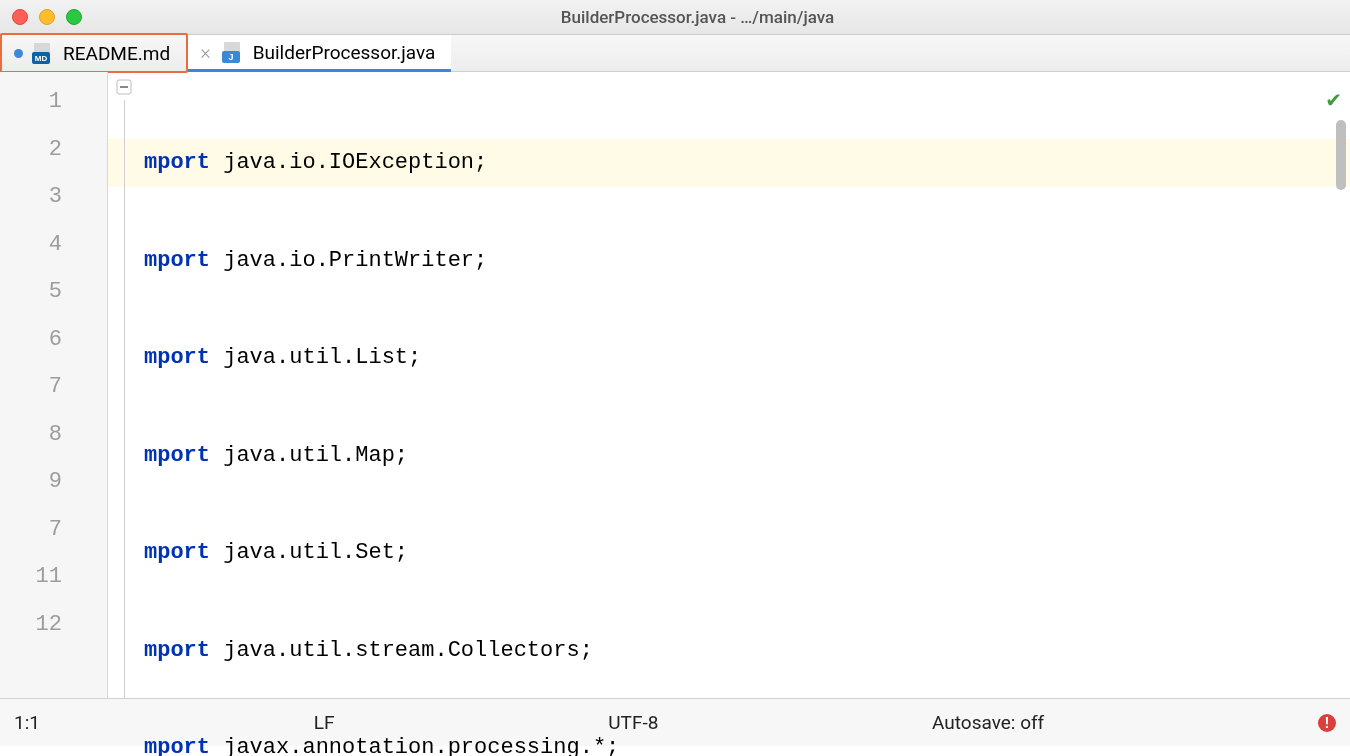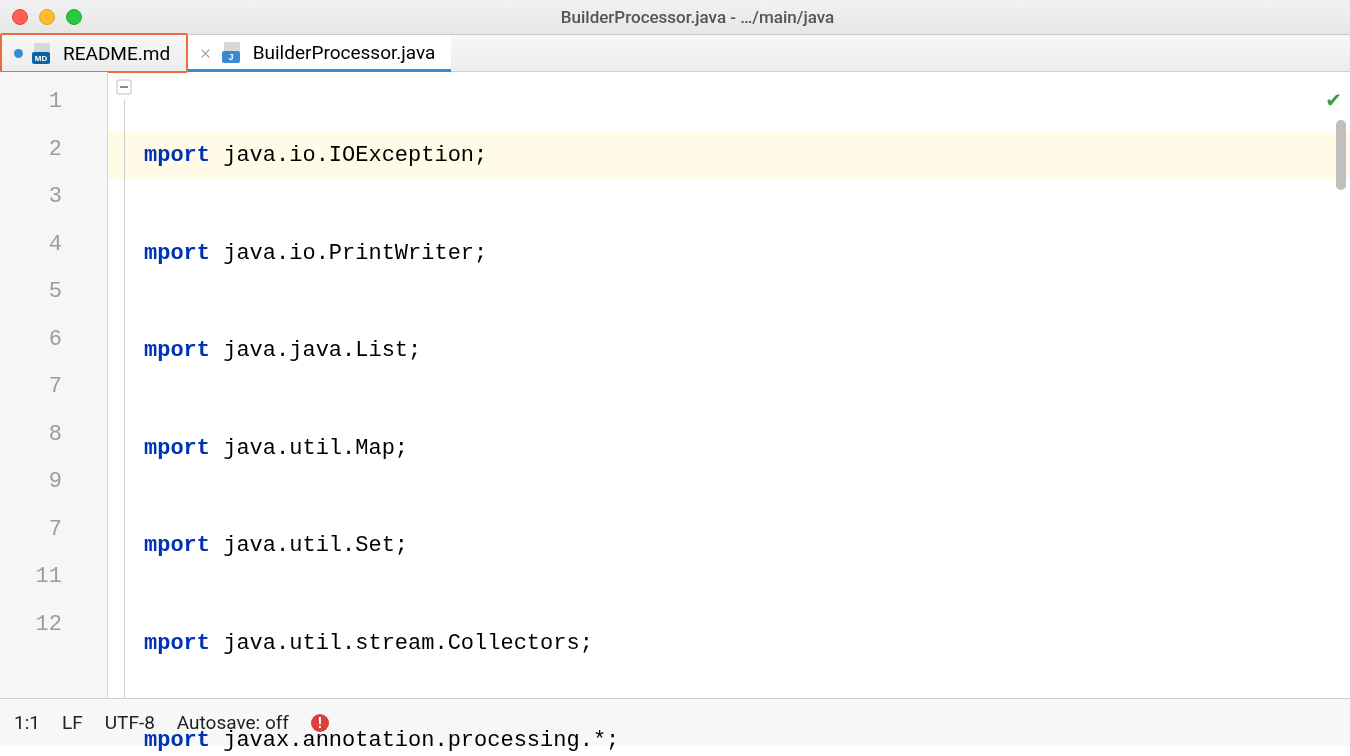--- a/index.html
+++ b/index.html
@@ -38,35 +38,35 @@
     font-family:Menlo,Consolas,"Courier New",monospace; font-size:22px; color:#9c9c9c; text-align:right;
   }
   .gutter .ln { height:47.5px; line-height:47.5px; padding-right:45px; }
   .fold-line {
     position:absolute; left:124px; top:28px; bottom:0; width:1px; background:#cfcfcf;
   }
   .fold-handle {
     position:absolute; left:115px; top:6px; width:18px; height:20px;
   }
   .code {
-    flex:1; padding-top:10px; padding-left:36px;
+    flex:1; padding-top:17px; padding-left:36px;
     font-family:Menlo,Consolas,"Courier New",monospace; font-size:22px; color:#000;
     white-space:pre;
   }
   .code .line { height:47.5px; line-height:47.5px; }
   .code .line.current { background:#fffbe6; margin-left:-36px; padding-left:36px; }
   .kw { color:#0033b3; font-weight:700; }
   
   .check { position:absolute; right:8px; top:88px; font-size:20px; color:#3e9b3e; }
   .vscroll-thumb {
     position:absolute; right:4px; top:120px; width:10px; height:70px; background:#bfbfbf; border-radius:5px;
   }
   
   .statusbar {
-    height:48px; border-top:1px solid #d0d0d0; display:flex; align-items:center; justify-content:flex-start; padding:0 14px; font-size:19px; color:#222; gap:22px; background:#f7f7f7;
+    height:48px; border-top:1px solid #d0d0d0; display:flex; align-items:center; justify-content:space-between; padding:0 14px; font-size:19px; color:#222; gap:22px; background:#f7f7f7;
   }
   .status-err { width:18px; height:18px; border-radius:50%; background:#d9403c; color:#fff; font-size:14px; font-weight:700; display:flex; align-items:center; justify-content:center; }
 </style>
 </head>
 <body>
 
 <div class="titlebar">
   <div class="traffic-lights">
     <div class="tl red"></div>
     <div class="tl yellow"></div>
@@ -124,21 +124,21 @@
   <div class="fold-handle">
     <svg viewBox="0 0 18 20">
       <rect x="2" y="2" width="14" height="14" rx="2" fill="#fff" stroke="#bdbdbd"></rect>
       <line x1="5" y1="9" x2="13" y2="9" stroke="#888" stroke-width="2"></line>
     </svg>
   </div>
 
   <div class="code">
     <div class="line current"><span class="kw">mport</span><span> java.io.IOException;</span></div>
     <div class="line"><span class="kw">mport</span><span> java.io.PrintWriter;</span></div>
-    <div class="line"><span class="kw">mport</span><span> java.java.List;</span></div>
+    <div class="line"><span class="kw">mport</span><span> java.util.List;</span></div>
     <div class="line"><span class="kw">mport</span><span> java.util.Map;</span></div>
     <div class="line"><span class="kw">mport</span><span> java.util.Set;</span></div>
     <div class="line"><span class="kw">mport</span><span> java.util.stream.Collectors;</span></div>
     <div class="line"><span class="kw">mport</span><span> javax.annotation.processing.*;</span></div>
     
     
     
     
     
     

